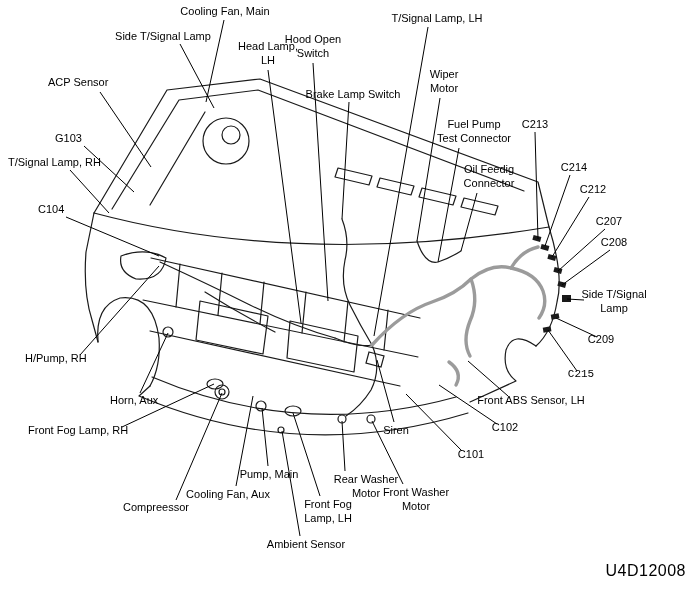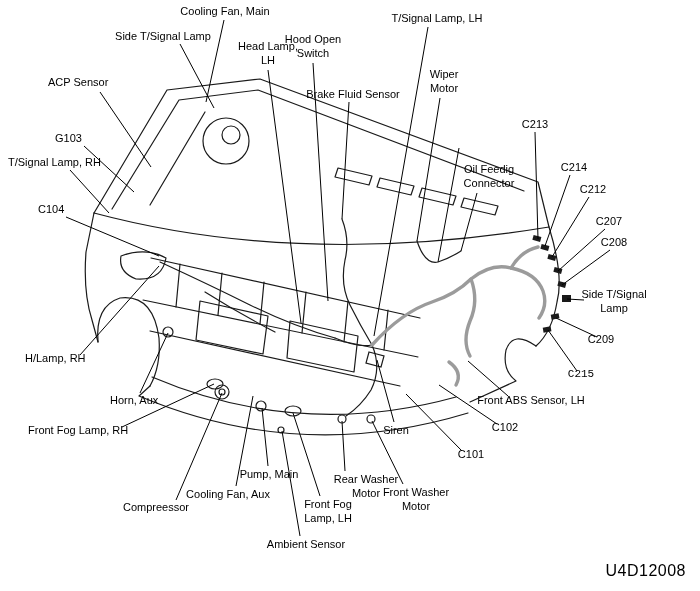--- a/index.html
+++ b/index.html
@@ -152,42 +152,44 @@
   </svg>
 
   <div class="diagram-code">U4D12008</div>
 <div class="label" style="top: 5px; left: 225px; transform: translateX(-50%); text-align: center;">Cooling Fan, Main</div>
     <div class="label" style="top: 30px; left: 163px; transform: translateX(-50%); text-align: center;">Side T/Signal Lamp</div>
     <div class="label" style="top: 40px; left: 268px; transform: translateX(-50%); text-align: center;">Head Lamp,
 LH</div>
     <div class="label" style="top: 33px; left: 313px; transform: translateX(-50%); text-align: center;">Hood Open
 Switch</div>
     <div class="label" style="top: 12px; left: 437px; transform: translateX(-50%); text-align: center;">T/Signal Lamp, LH</div>
-    <div class="label" style="top: 88px; left: 353px; transform: translateX(-50%); text-align: center;">Brake Fluid Sensor</div>
+    <div class="label" style="top: 88px; left: 353px; transform: translateX(-50%); text-align: center;">Brake Lamp Switch</div>
     <div class="label" style="top: 68px; left: 444px; transform: translateX(-50%); text-align: center;">Wiper
 Motor</div>
+    <div class="label" style="top: 118px; left: 474px; transform: translateX(-50%); text-align: center;">Fuel Pump
+Test Connector</div>
     <div class="label" style="top: 118px; left: 535px; transform: translateX(-50%); text-align: center;">C213</div>
     <div class="label" style="top: 163px; left: 489px; transform: translateX(-50%); text-align: center;">Oil Feedig
 Connector</div>
     <div class="label" style="top: 161px; left: 574px; transform: translateX(-50%); text-align: center;">C214</div>
     <div class="label" style="top: 183px; left: 593px; transform: translateX(-50%); text-align: center;">C212</div>
     <div class="label" style="top: 215px; left: 609px; transform: translateX(-50%); text-align: center;">C207</div>
     <div class="label" style="top: 236px; left: 614px; transform: translateX(-50%); text-align: center;">C208</div>
     <div class="label" style="top: 288px; left: 614px; transform: translateX(-50%); text-align: center;">Side T/Signal
 Lamp</div>
     <div class="label" style="top: 333px; left: 601px; transform: translateX(-50%); text-align: center;">C209</div>
     <div class="label" style="top: 368px; left: 581px; transform: translateX(-50%); text-align: center; font-family: Liberation Mono, monospace;">C215</div>
     <div class="label" style="top: 394px; left: 531px; transform: translateX(-50%); text-align: center;">Front ABS Sensor, LH</div>
     <div class="label" style="top: 421px; left: 505px; transform: translateX(-50%); text-align: center;">C102</div>
     <div class="label" style="top: 448px; left: 471px; transform: translateX(-50%); text-align: center;">C101</div>
     <div class="label" style="top: 76px; left: 48px;">ACP Sensor</div>
     <div class="label" style="top: 132px; left: 55px;">G103</div>
     <div class="label" style="top: 156px; left: 8px;">T/Signal Lamp, RH</div>
     <div class="label" style="top: 203px; left: 38px;">C104</div>
-    <div class="label" style="top: 352px; left: 25px;">H/Lamp, RH</div>
+    <div class="label" style="top: 352px; left: 25px;">H/Pump, RH</div>
     <div class="label" style="top: 394px; left: 110px;">Horn, Aux</div>
     <div class="label" style="top: 424px; left: 28px;">Front Fog Lamp, RH</div>
     <div class="label" style="top: 501px; left: 123px;">Compreessor</div>
     <div class="label" style="top: 488px; left: 228px; transform: translateX(-50%); text-align: center;">Cooling Fan, Aux</div>
     <div class="label" style="top: 468px; left: 269px; transform: translateX(-50%); text-align: center;">Pump, Main</div>
     <div class="label" style="top: 498px; left: 328px; transform: translateX(-50%); text-align: center;">Front Fog
 Lamp, LH</div>
     <div class="label" style="top: 538px; left: 306px; transform: translateX(-50%); text-align: center;">Ambient Sensor</div>
     <div class="label" style="top: 473px; left: 349px; transform: translateX(-50%); text-align: center; margin-left: 17px;">Rear Washer
 Motor</div>

